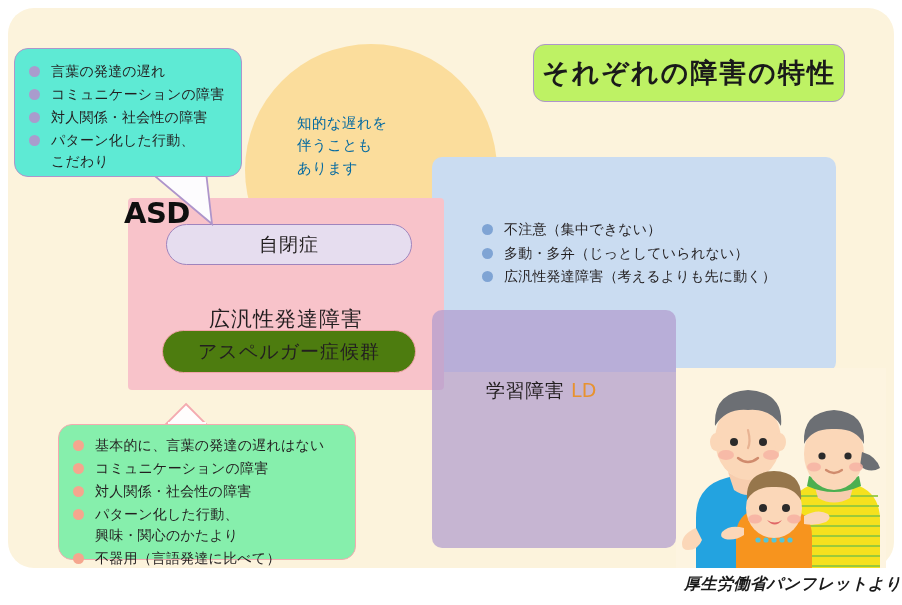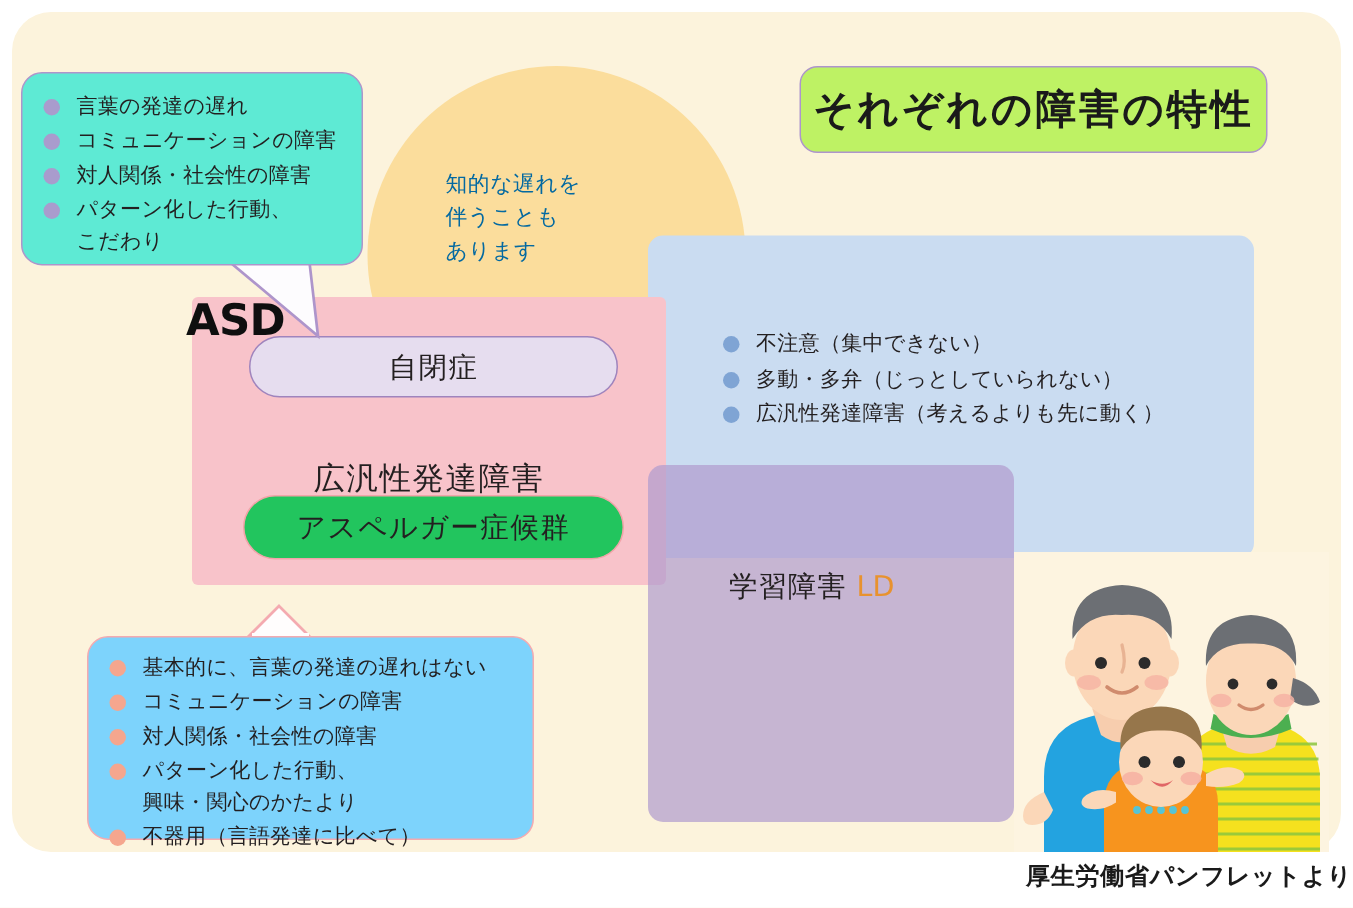--- a/index.html
+++ b/index.html
@@ -46,21 +46,21 @@
   .pill{
     position:absolute;display:flex;align-items:center;justify-content:center;
     border-radius:999px;font-size:19px;color:#231f20;letter-spacing:1px;
   }
   .pill-autism{
     left:166px;top:224px;width:244px;height:39px;
     background:#e6ddef;border:1.6px solid #9f84bd;
   }
   .pill-asperger{
     left:162px;top:330px;width:252px;height:41px;
-    background:#22c55e;border:1.6px solid #f2a3a8;
+    background:#4d7c0f;border:1.6px solid #f2a3a8;
   }
   .adhd-box2{
     position:absolute;left:432px;top:157px;width:404px;height:215px;
     background:#cadcf1;border-radius:10px;
   }
   .adhd-head{
     position:absolute;left:484px;top:185px;font-size:19px;color:#231f20;letter-spacing:.6px;
   }
   .adhd-head .en{color:#4a7fc1;font-weight:normal;letter-spacing:0;}
   .adhd-list{position:absolute;left:482px;top:219px;width:360px;}
@@ -98,37 +98,37 @@
   }
   .callout-top{
     left:14px;top:48px;width:226px;height:127px;
     border:1.8px solid #ae95cb;
   }
   .callout-top ul{position:absolute;left:14px;top:12px;width:204px;}
   .callout-top ul li{font-size:14px;line-height:1.5;}
 
   .callout-bottom{
     left:58px;top:424px;width:296px;height:134px;
-    background:#7dd3fc;border:1.8px solid #f4aab0;
+    background:#86efac;border:1.8px solid #f4aab0;
   }
   .callout-bottom ul{position:absolute;left:14px;top:10px;width:278px;}
   .callout-bottom ul li{font-size:14px;line-height:1.5;}
 
   
   .title-box{
     position:absolute;left:533px;top:44px;width:310px;height:56px;
     background:#bef264;border:1.8px solid #ae95cb;border-radius:12px;
     display:flex;align-items:center;justify-content:center;
   }
   .title-box span{font-size:27px;font-weight:bold;color:#1a1a1a;letter-spacing:2px;}
 
   
   .caption{
     position:absolute;left:684px;top:574px;
-    font-size:16px;color:#1a1a1a;letter-spacing:.5px;font-weight:bold;
+    font-size:16px;color:#1a1a1a;letter-spacing:.5px;font-weight:bold;font-style:italic;
   }
 
   
   .family-wrap{position:absolute;left:676px;top:368px;width:210px;height:200px;overflow:hidden;}
 </style>
 </head>
 <body>
 
 <div id="stage">
 

